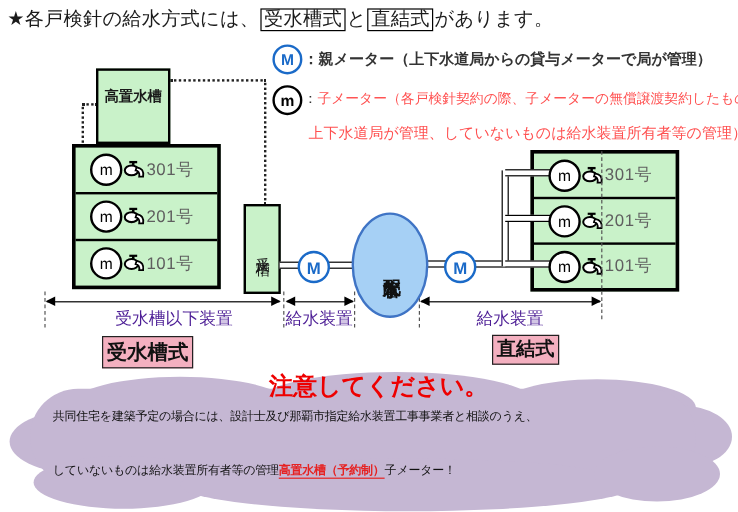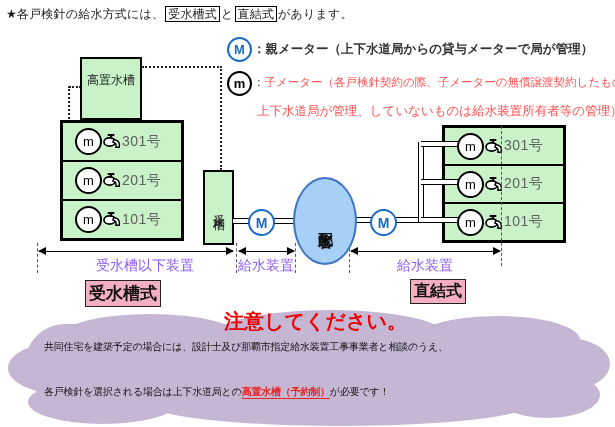--- a/index.html
+++ b/index.html
@@ -1,20 +1,20 @@
 <!DOCTYPE html>
 <html><head>
 <meta charset="utf-8">
 <style>
   html,body{margin:0;padding:0;background:#fff;}
   .page{position:relative;width:615px;height:427px;background:#fff;overflow:hidden;
         font-family:"Liberation Sans","DejaVu Sans",sans-serif;color:#1a1a1a;}
   .abs{position:absolute;}
   
-  .title{left:6px;top:6px;font-size:12px;letter-spacing:0.2px;white-space:nowrap;}
+  .title{left:6px;top:6px;font-size:16px;letter-spacing:0.2px;white-space:nowrap;}
   .boxed{border:1.4px solid #000;padding:0 2px;margin:0 1px;}
   
   .lg-circle{width:21px;height:21px;border-radius:50%;background:#fff;display:flex;
              align-items:center;justify-content:center;font-weight:bold;font-size:13px;}
   .lg-M{border:2px solid #1a6ac8;color:#1a6ac8;}
   .lg-m{border:2px solid #000;color:#000;}
   .lg-text{font-size:12.5px;white-space:nowrap;color:#333;}
   .red{color:#ff5050;}
   
   .greenbox{background:#c9f2c9;border:2.2px solid #000;box-sizing:border-box;}
@@ -38,21 +38,21 @@
            color:#1a6ac8;font-weight:bold;font-size:14px;display:flex;align-items:center;
            justify-content:center;z-index:5;}
   .pipe-ellipse{width:64px;height:88px;border-radius:50%;background:#a6d0f5;border:2px solid #3f74c5;
                 display:flex;align-items:center;justify-content:center;z-index:3;box-sizing:border-box;}
   .pipe-ellipse .vtext{font-size:15px;font-weight:bold;letter-spacing:1px;color:#111;}
   
   .arrow{height:0;border-top:1.8px solid #000;}
   .ah{position:absolute;width:0;height:0;border-top:4.5px solid transparent;border-bottom:4.5px solid transparent;top:-5.5px;}
   .ah-l{left:-1px;border-right:8px solid #000;}
   .ah-r{right:-1px;border-left:8px solid #000;}
-  .span-label{font-size:14px;color:#8b5cf6;text-align:center;white-space:nowrap;}
+  .span-label{font-size:14px;color:#4c1d95;text-align:center;white-space:nowrap;}
   .pinkbox{background:#f4b0c0;border:1.8px solid #222;color:#111;font-weight:bold;
            padding:1px 3px;white-space:nowrap;}
   
   .cloud-blob{position:absolute;background:#c5b7d3;border-radius:50%;}
   .notice-title{font-size:20px;font-weight:bold;color:#ee0000;text-align:center;width:615px;z-index:6;}
   .notice-line{font-size:10px;color:#111;white-space:nowrap;z-index:6;letter-spacing:-0.2px;}
   .notice-red{color:#e62222;text-decoration:underline;text-underline-offset:3px;font-weight:bold;}
 </style>
 </head>
 <body>
@@ -76,21 +76,21 @@
 
   <div class="abs doth" style="left:69px;top:86px;width:12px;"></div>
   <div class="abs dotv" style="left:68px;top:86px;height:136px;"></div>
   <div class="abs doth" style="left:70px;top:139px;width:8px;"></div>
   <div class="abs doth" style="left:70px;top:179px;width:8px;"></div>
   <div class="abs doth" style="left:70px;top:220px;width:8px;"></div>
   <div class="abs doth" style="left:142px;top:66px;width:80px;"></div>
   <div class="abs dotv" style="left:220px;top:66px;height:104px;"></div>
 
   <div class="abs greenbox" style="left:80px;top:57px;width:62px;height:63px;display:flex;justify-content:center;padding-top:13px;">
-    <span style="font-size:12px;">高置水槽</span>
+    <span style="font-size:12px;font-weight:bold;">高置水槽</span>
   </div>
 
   <div class="abs building" style="left:60px;top:120px;width:124px;height:121px;">
     <div class="floor">
       <div class="meter">
           <span>m</span>
         </div>
       <svg width="19" height="15" viewBox="0 0 20 16">
           <rect x="6" y="0" width="7" height="2.2" fill="#000"></rect>
           <rect x="8.4" y="1" width="2.2" height="4" fill="#000"></rect>
@@ -220,16 +220,16 @@
     <div class="cloud-blob" style="left:525px;top:28px;width:85px;height:52px;"></div>
     <div class="cloud-blob" style="left:25px;top:14px;width:555px;height:80px;border-radius:45px;"></div>
     <div class="cloud-blob" style="left:28px;top:70px;width:150px;height:44px;"></div>
     <div class="cloud-blob" style="left:150px;top:72px;width:380px;height:44px;"></div>
     <div class="cloud-blob" style="left:495px;top:62px;width:105px;height:46px;"></div>
   </div>
 
   <div class="abs notice-title" style="left:8px;top:308px;">注意してください。</div>
   <div class="abs notice-line" style="left:44px;top:340px;">共同住宅を建築予定の場合には、設計士及び那覇市指定給水装置工事事業者と相談のうえ、</div>
   <div class="abs notice-line" style="left:44px;top:385px;">
-    <span>各戸検針を選択される場合は上下水道局との</span><span class="notice-red">高置水槽（予約制）</span><span>が必要です！</span>
+    <span>していないものは給水装置所有者等の管理</span><span class="notice-red">高置水槽（予約制）</span><span>子メーター！</span>
   </div>
 
 </div>
 
 </body></html>

